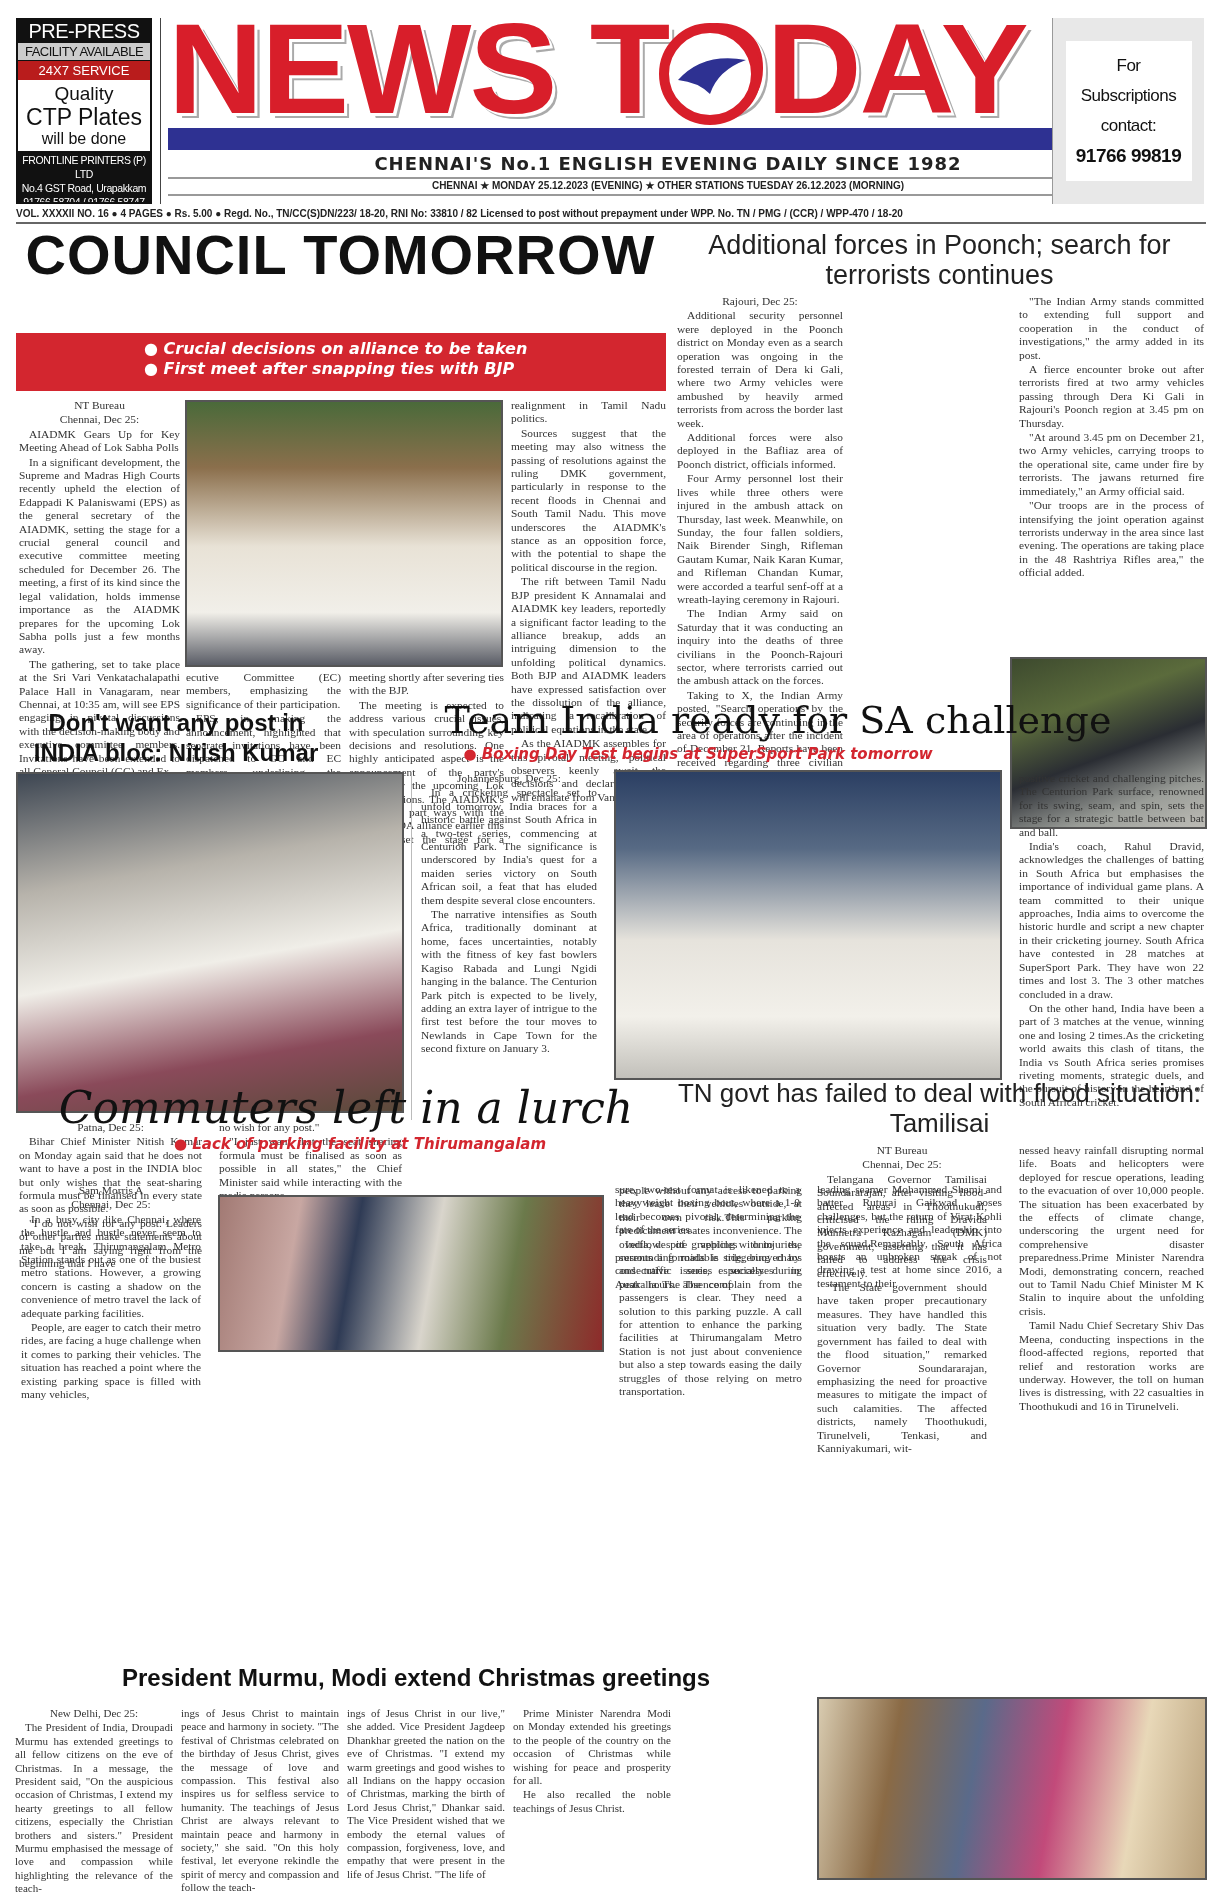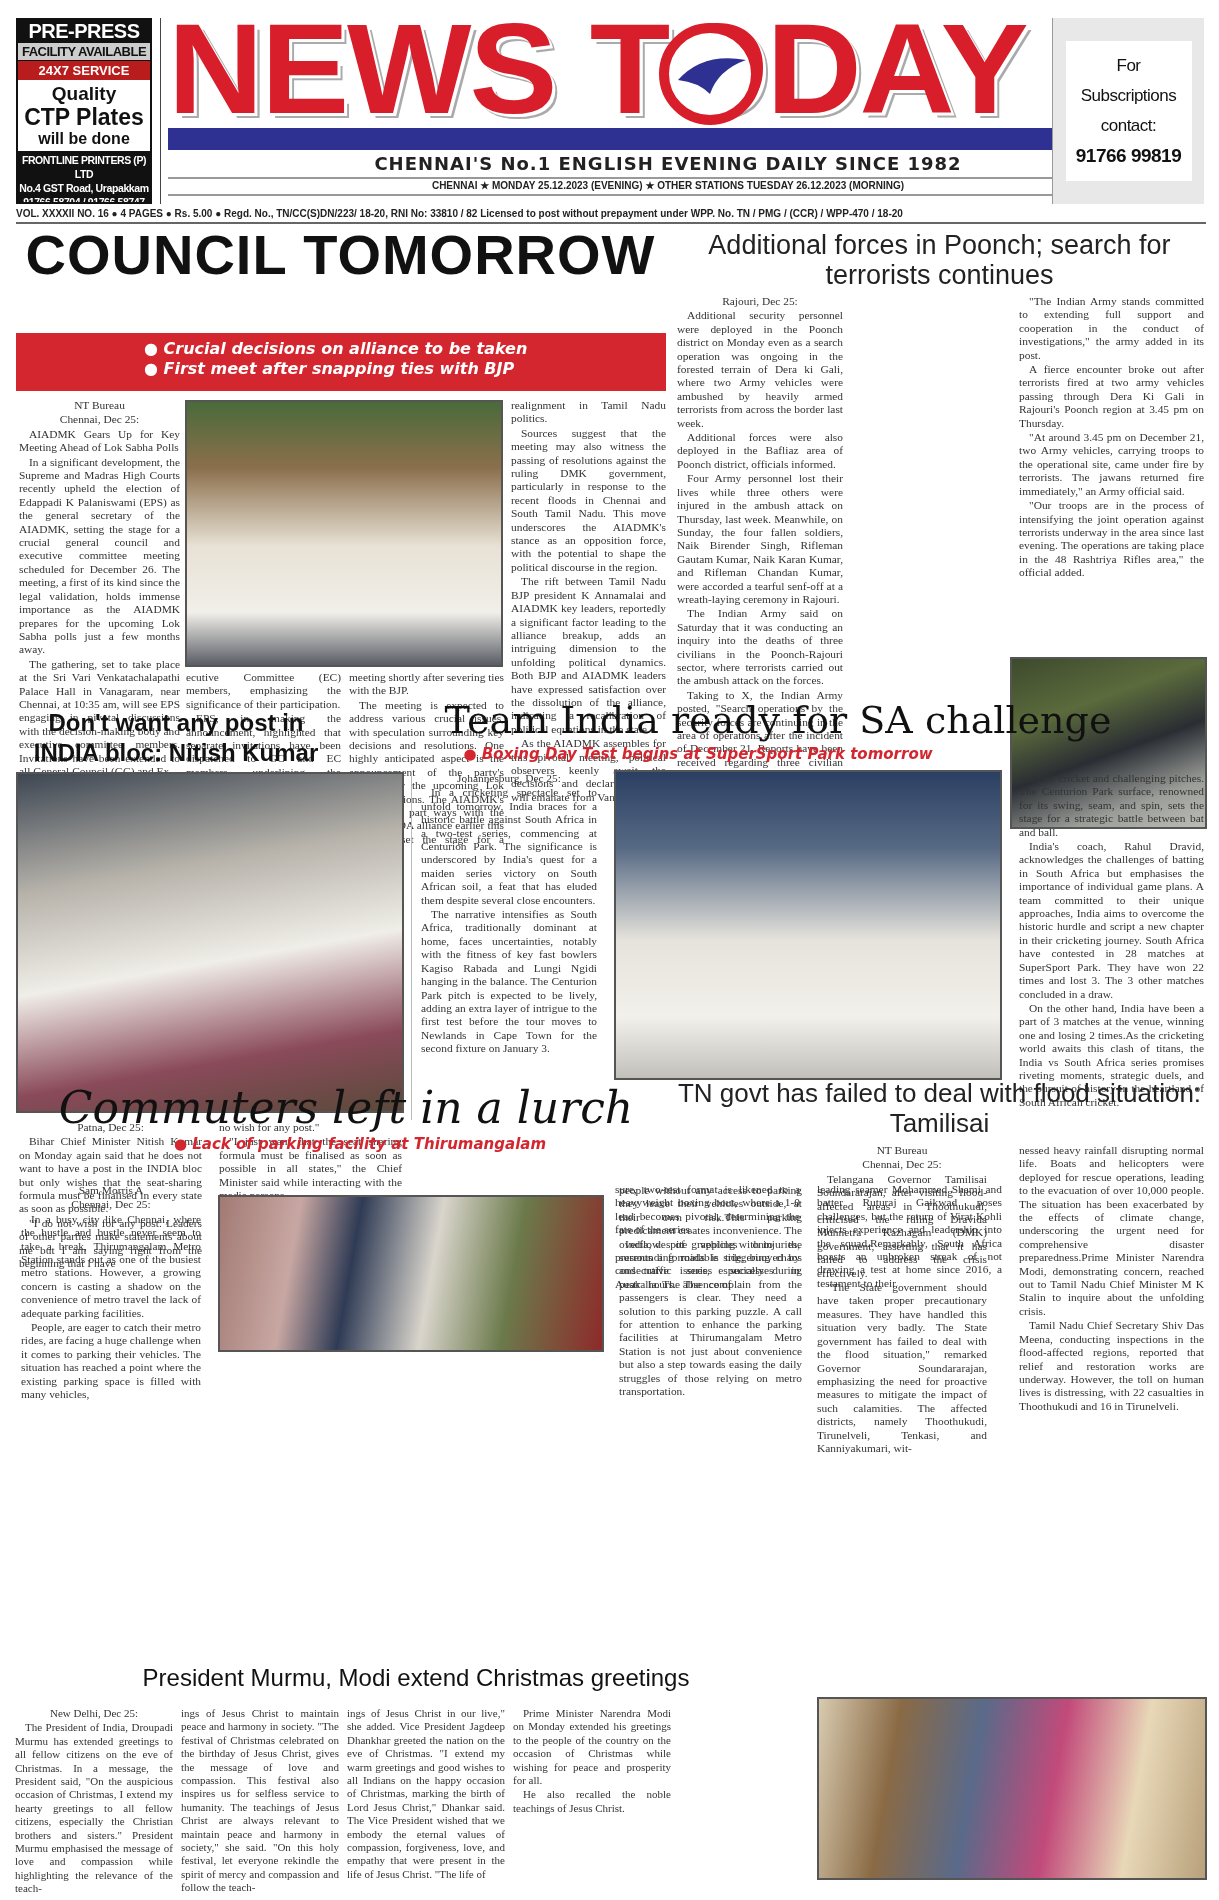--- a/index.html
+++ b/index.html
@@ -2,21 +2,21 @@
 <html><head>
 <meta charset="utf-8">
 <style>
 *{box-sizing:border-box;margin:0;padding:0}
 body{width:1219px;height:1900px;background:#fff;font-family:"DejaVu Serif",serif;color:#222;position:relative;overflow:hidden}
 .abs{position:absolute}
 .txt{font-family:"Liberation Serif",serif;font-size:11.4px;line-height:13.4px;color:#333;text-align:justify;hyphens:auto}
 .txt p{text-indent:10px;margin:1px}
 .dl{text-align:center;text-indent:0!important}
 
-.ad-left{left:16px;top:18px;width:136px;height:186px;border:2px solid #111;background:#fff;display:flex;flex-direction:column;text-align:center;font-family:"Liberation Sans",sans-serif;font-weight:bold;overflow:hidden}
+.ad-left{left:16px;top:18px;width:136px;height:186px;border:2px solid #111;background:#fff;display:flex;flex-direction:column;text-align:center;font-family:"Liberation Sans",sans-serif;font-weight:normal;overflow:hidden}
 .ad-left .a1{background:#111;color:#fff;font-size:20px;line-height:22px;letter-spacing:-.5px}
 .ad-left .a2{background:#ccc;color:#111;font-size:13px;line-height:17px;border-top:1px solid #111;border-bottom:1px solid #111;letter-spacing:-.5px}
 .ad-left .a3{background:#b91c1c;color:#fff;font-size:13px;line-height:19px}
 .ad-left .a4{font-size:19px;line-height:22px;color:#111;padding-top:3px}
 .ad-left .a5{font-size:23px;line-height:24px;color:#111}
 .ad-left .a6{font-size:16px;line-height:20px;color:#111;padding-bottom:2px}
 .ad-left .a7{background:#111;color:#fff;font-size:10.5px;line-height:14px;padding:2px 0;flex:1;letter-spacing:-.4px}
 .divline{left:160px;top:18px;width:1px;height:186px;background:#444}
 .logo{left:168px;top:10px;width:870px;height:118px;font-family:"Liberation Sans",sans-serif;font-weight:900;font-size:128px;line-height:118px;color:#d81e2a;letter-spacing:-2px;transform:scaleX(1.03);transform-origin:left;text-shadow:3px 3px 0 #fff,5px 5px 0 #aaa}
 .bluebar{left:168px;top:128px;width:1000px;height:22px;background:#2e3192}
@@ -32,21 +32,21 @@
 
 .h-main{left:18px;top:225px;width:645px;text-align:center;font-family:"Liberation Sans",sans-serif;font-weight:bold;font-size:56px;line-height:60px;letter-spacing:1px;color:#111}
 .red-strap{left:16px;top:333px;width:650px;height:58px;background:#d3262f;color:#fff;font-family:"DejaVu Sans",sans-serif;font-style:italic;font-weight:bold;font-size:16px;line-height:20px;padding:6px 0 0 128px}
 .h-poonch{left:672px;top:230px;width:535px;text-align:center;font-family:"Liberation Sans",sans-serif;font-size:27px;line-height:30px;color:#222}
 .photo{background:linear-gradient(135deg,#6b5a45,#c7b19a 40%,#3c3a34 70%,#8a7a66);border:2px solid #555}
 .h-nitish{left:16px;top:708px;width:320px;text-align:center;font-family:"Liberation Sans",sans-serif;font-weight:bold;font-size:24px;line-height:30px;color:#111}
 .h-team{left:348px;top:698px;width:860px;text-align:center;font-family:"DejaVu Serif",serif;font-size:38px;line-height:44px;color:#111}
 .strap-red{font-family:"DejaVu Sans",sans-serif;font-style:italic;font-weight:bold;color:#d3262f;font-size:15px;line-height:20px}
 .h-commuters{left:16px;top:1082px;width:660px;text-align:center;font-family:"DejaVu Serif",serif;font-style:italic;font-size:44px;line-height:52px;color:#111}
 .h-tn{left:672px;top:1078px;width:535px;text-align:center;font-family:"Liberation Sans",sans-serif;font-size:26px;line-height:30px;color:#222}
-.h-murmu{left:16px;top:1663px;width:800px;text-align:center;font-family:"Liberation Sans",sans-serif;font-weight:normal;font-size:24px;line-height:30px;color:#111}
+.h-murmu{left:16px;top:1663px;width:800px;text-align:center;font-family:"Liberation Sans",sans-serif;font-weight:bold;font-size:24px;line-height:30px;color:#111}
 .vrule{background:#bbb;width:1px}
 </style>
 </head>
 <body>
 
 <div class="abs ad-left">
   <div class="a1">PRE-PRESS</div>
   <div class="a2">FACILITY AVAILABLE</div>
   <div class="a3">24X7 SERVICE</div>
   <div class="a4">Quality</div>

